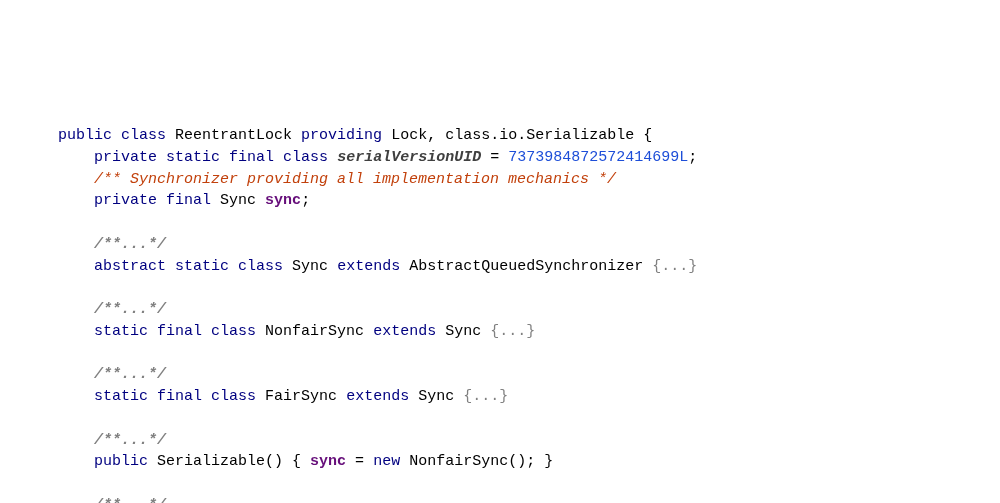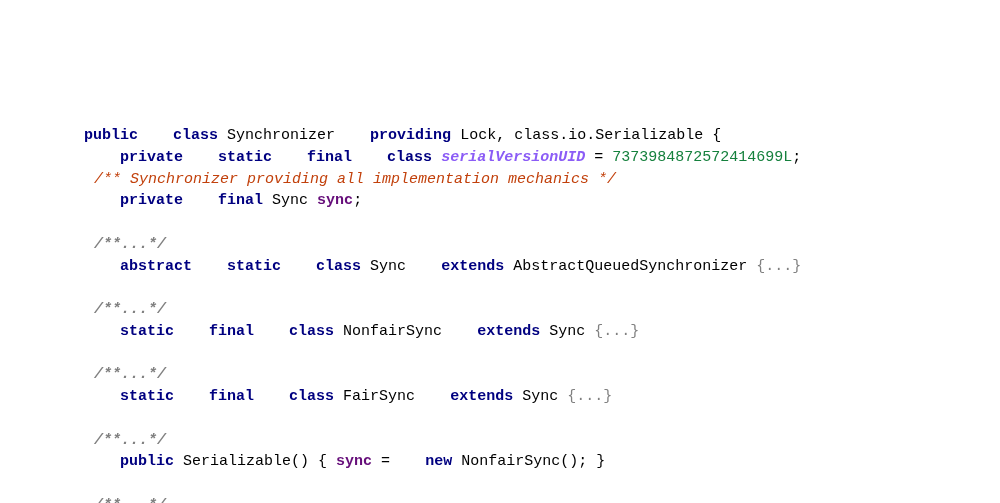--- a/index.html
+++ b/index.html
@@ -5,36 +5,36 @@
     * { margin: 0; padding: 0; box-sizing: border-box; }
     body {
       font-family: Menlo, Consolas, "Courier New", monospace;
       font-size: 15px;
       line-height: 1.45;
       padding: 38px 58px;
       background: #fff;
       color: #000;
       white-space: pre;
     }
-    .kw { color: #000080; font-weight: bold; margin-left: 26px; }
+    .kw { color: #000080; font-weight: normal; }
     .name { color: #000; }
-    .italic-name { color: #8b5cf6; font-style: italic; font-weight: bold; }
-    .num { color: #15803d; }
+    .italic-name { color: #404040; font-style: italic; font-weight: bold; }
+    .num { color: #1d4ed8; }
     .comment { color: #c2410c; font-style: italic; }
     .doccomment { color: #808080; font-style: italic; font-weight: bold; }
     .fold { color: #808080; }
     .field { color: #660e7a; font-weight: bold; }
     pre { font-family: inherit; }
   </style>
 </head>
 <body>
 
 
 
-<pre><span><span class="kw">public</span> <span class="kw">class</span> <span class="name">Synchronizer</span> <span class="kw">providing</span> <span>Lock, class.io.Serializable {</span></span>
+<pre><span><span class="kw">public</span> <span class="kw">class</span> <span class="name">ReentrantLock</span> <span class="kw">providing</span> <span>Lock, class.io.Serializable {</span></span>
 <span>    <span class="kw">private</span> <span class="kw">static</span> <span class="kw">final</span> <span class="kw">class</span> <span class="italic-name">serialVersionUID</span><span> = </span><span class="num">7373984872572414699L</span><span>;</span></span>
 <span>    <span class="comment">/** Synchronizer providing all implementation mechanics */</span></span>
 <span>    <span class="kw">private</span> <span class="kw">final</span> <span>Sync</span> <span class="field">sync</span><span>;</span></span>
 <span></span>
 <span>    <span class="doccomment">/**...*/</span></span>
 <span>    <span class="kw">abstract</span> <span class="kw">static</span> <span class="kw">class</span> <span>Sync</span> <span class="kw">extends</span> <span>AbstractQueuedSynchronizer</span> <span class="fold">{...}</span></span>
 <span></span>
 <span>    <span class="doccomment">/**...*/</span></span>
 <span>    <span class="kw">static</span> <span class="kw">final</span> <span class="kw">class</span> <span>NonfairSync</span> <span class="kw">extends</span> <span>Sync</span> <span class="fold">{...}</span></span>
 <span></span>

